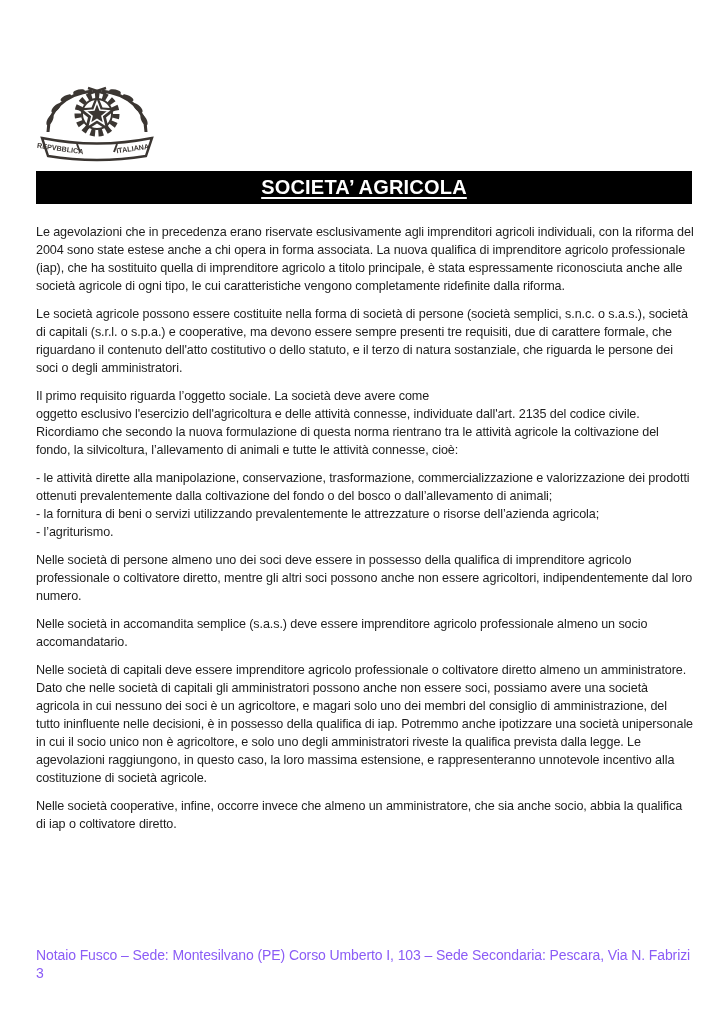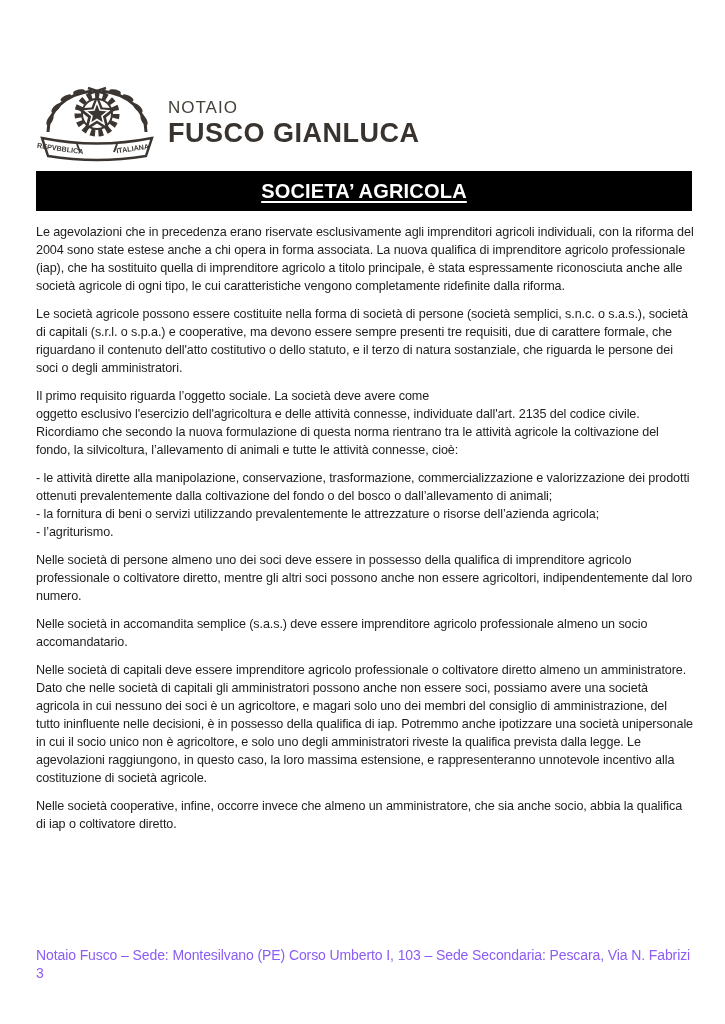--- a/index.html
+++ b/index.html
@@ -24,21 +24,21 @@
     line-height:20px;
   }
   .logo-line2 {
     font-size:27px; font-weight:bold; letter-spacing:0.5px;
     color:#38332f; line-height:30px;
   }
 
   
   .banner {
     position:absolute; left:36px; top:171px;
-    width:656px; height:40px;
+    width:656px; height:33px;
     background:#000000;
     display:flex; align-items:center; justify-content:center;
   }
   .banner-title {
     color:#ffffff; font-weight:bold; font-size:20px;
     letter-spacing:0.2px;
     text-decoration:underline;
     text-underline-offset:3px;
     text-decoration-thickness:2px;
   }
@@ -93,24 +93,20 @@
 
       <polygon points="61,8 66.5,21.5 81,22.5 70,31.5 73.5,45.5 61,37.5 48.5,45.5 52,31.5 41,22.5 55.5,21.5" fill="#3b3632"></polygon>
       <polygon points="61,16 64,24 72.5,24.8 66,30 68,38 61,33.5 54,38 56,30 49.5,24.8 58,24" fill="none" stroke="#ffffff" stroke-width="1.6"></polygon>
 
       <path d="M6,52 Q61,63 116,52 L110,70 Q61,78 12,70 Z" fill="#ffffff" stroke="#3b3632" stroke-width="2.4"></path>
       <path d="M41,58 L44,66" stroke="#3b3632" stroke-width="2"></path>
       <path d="M81,58 L78,66" stroke="#3b3632" stroke-width="2"></path>
       <text x="24" y="65" font-size="7.2" font-weight="bold" fill="#3b3632" text-anchor="middle" transform="rotate(8 24 65)">REPVBBLICA</text>
       <text x="97" y="65" font-size="7.2" font-weight="bold" fill="#3b3632" text-anchor="middle" transform="rotate(-8 97 65)">ITALIANA</text>
     </svg>
-    <div class="logo-text">
-      <div class="logo-line1">NOTAIO</div>
-      <div class="logo-line2">FUSCO GIANLUCA</div>
-    </div>
   </div>
 
   <div class="banner">
     <span class="banner-title">SOCIETA’ AGRICOLA</span>
   </div>
 
   <div class="doc-body">
       <p class="para"><span>Le agevolazioni che in precedenza erano riservate esclusivamente agli imprenditori agricoli individuali, con la riforma del 2004 sono state estese anche a chi opera in forma associata. La nuova qualifica di imprenditore agricolo professionale (iap), che ha sostituito quella di imprenditore agricolo a titolo principale, è stata espressamente riconosciuta anche alle società agricole di ogni tipo, le cui caratteristiche vengono completamente ridefinite dalla riforma.</span></p>
       <p class="para"><span>Le società agricole possono essere costituite nella forma di società di persone (società semplici, s.n.c. o s.a.s.), società di capitali (s.r.l. o s.p.a.) e cooperative, ma devono essere sempre presenti tre requisiti, due di carattere formale, che riguardano il contenuto dell'atto costitutivo o dello statuto, e il terzo di natura sostanziale, che riguarda le persone dei soci o degli amministratori.</span></p>
       <p class="para"><span class="bold">Il primo requisito</span><span> riguarda l’oggetto sociale. La società deve avere come

